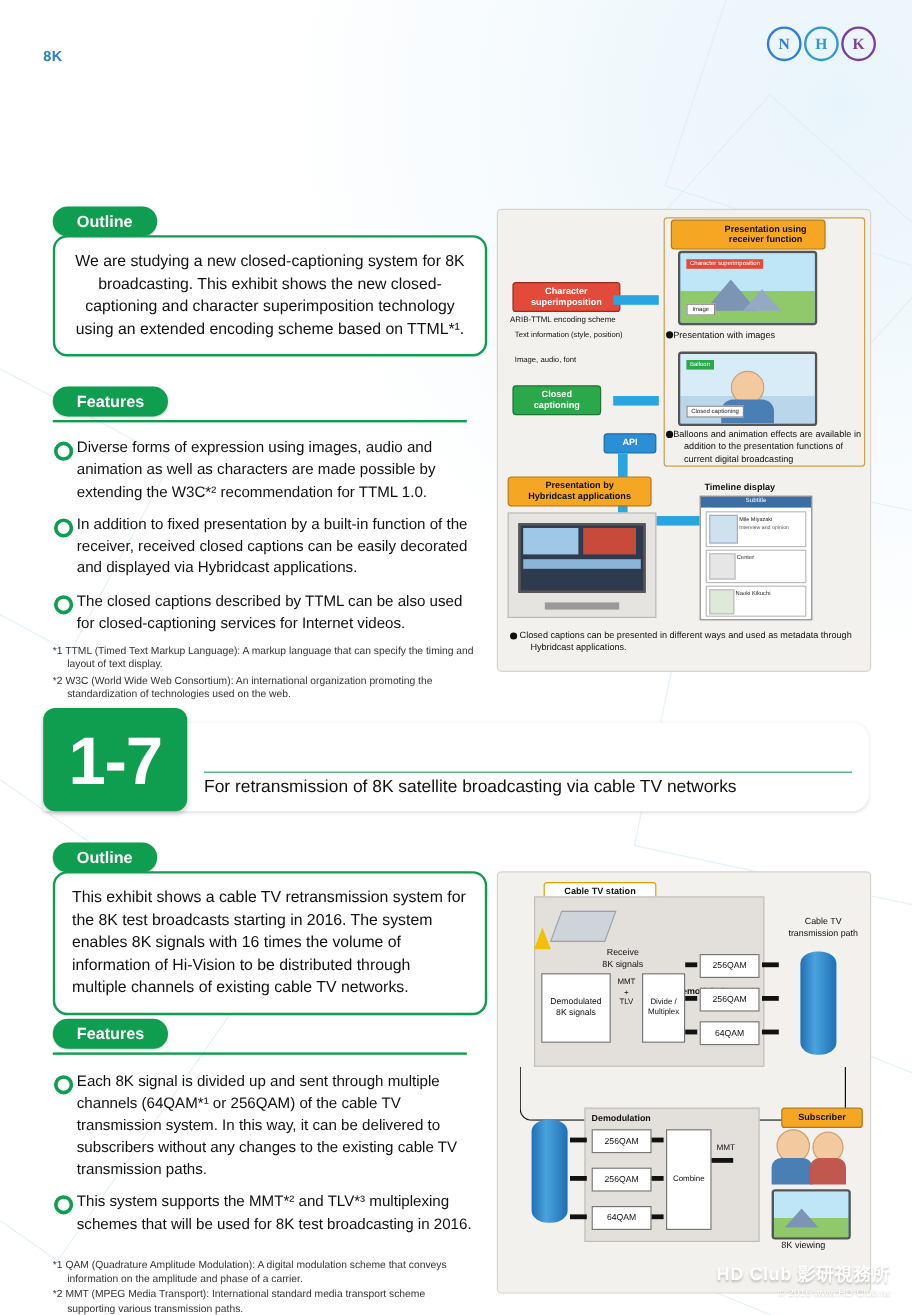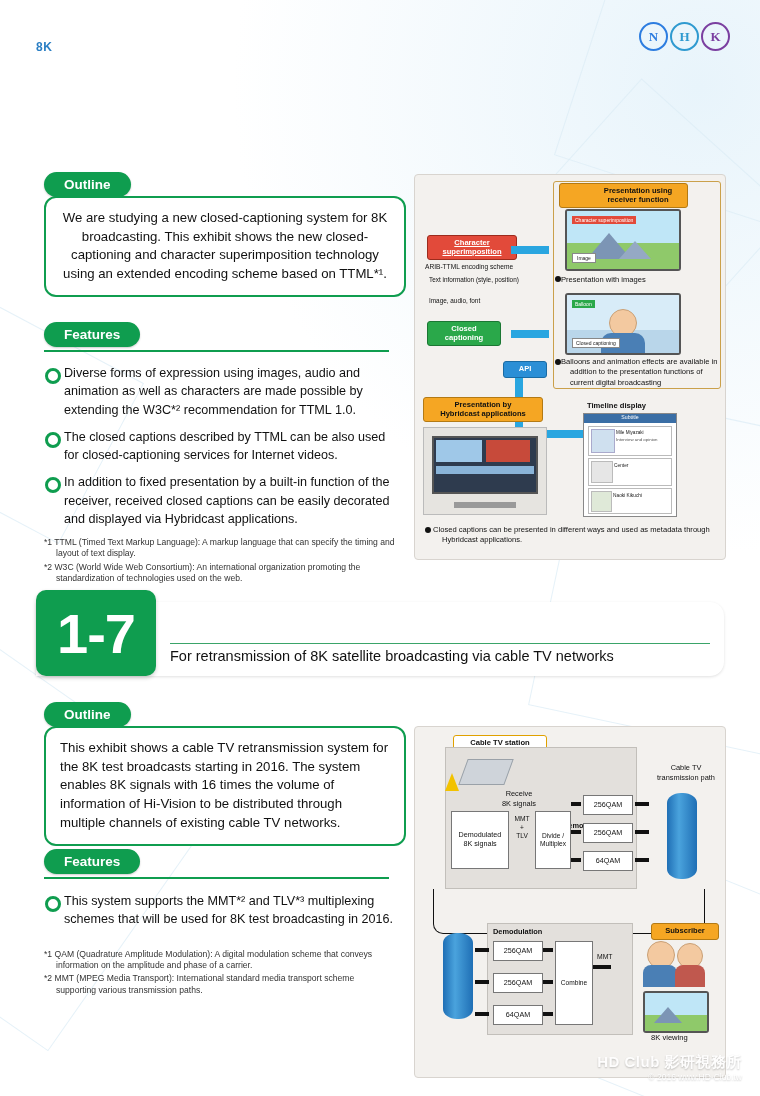--- a/index.html
+++ b/index.html
@@ -148,36 +148,36 @@
 
   <div style="position:absolute;left:44px;top:322px;">
     <span class="pill">Features</span>
   </div>
   <div style="position:absolute;left:44px;top:348px;width:4px;height:2px;"></div>
   <div style="position:absolute;left:44px;top:350px;width:345px;height:2px;background:#0f9d4f;"></div>
 
   <div style="position:absolute;left:44px;top:358px;width:352px;">
     <ul class="feat">
       <li>Diverse forms of expression using images, audio and animation as well as characters are made possible by extending the W3C*² recommendation for TTML 1.0.</li>
+      <li>In addition to fixed presentation by a built-in function of the receiver, received closed captions can be easily decorated and displayed via Hybridcast applications.</li>
       <li>The closed captions described by TTML can be also used for closed-captioning services for Internet videos.</li>
-      <li>In addition to fixed presentation by a built-in function of the receiver, received closed captions can be easily decorated and displayed via Hybridcast applications.</li>
     </ul>
     <div class="notes">
       <div>*1 TTML (Timed Text Markup Language): A markup language that can specify the timing and layout of text display.</div>
       <div>*2 W3C (World Wide Web Consortium): An international organization promoting the standardization of technologies used on the web.</div>
     </div>
   </div>
 
   <div class="figure" style="left:414px;top:174px;width:310px;height:384px;">
 
     <div class="fg-label" style="left:144px;top:8px;width:88px;white-space:pre-line;padding-left:34px;">Presentation using
 receiver function</div>
     <div style="position:absolute;left:138px;top:6px;width:166px;height:206px;border:1px solid #caa04a;border-radius:3px;"></div>
 
-    <div class="fg-label red" style="left:12px;top:60px;width:78px;white-space:pre-line;text-decoration:underline;">Character
+    <div class="fg-label red" style="left:12px;top:60px;width:78px;white-space:pre-line;">Character
 superimposition</div>
 
     <div style="position:absolute;left:8px;top:88px;width:118px;height:52px;">
       <div class="fg-text" style="left:2px;top:0;width:116px;font-size:6.6px;">ARIB-TTML encoding scheme</div>
       <div class="fg-text" style="left:6px;top:13px;width:112px;font-size:6.4px;padding-left:7px;text-indent:-7px;">Text information (style, position)</div>
       <div class="fg-text" style="left:6px;top:34px;width:112px;font-size:6.4px;padding-left:7px;text-indent:-7px;">Image, audio, font</div>
     </div>
 
     <div class="fg-label green" style="left:12px;top:146px;width:62px;white-space:pre-line;">Closed
 captioning</div>
@@ -256,20 +256,21 @@
     <span>This exhibit shows a cable TV retransmission system for the 8K test broadcasts starting in 2016. The system enables 8K signals with 16 times the volume of information of Hi-Vision to be distributed through multiple channels of existing cable TV networks.</span>
   </div>
 
   <div style="position:absolute;left:44px;top:849px;">
     <span class="pill">Features</span>
   </div>
   <div style="position:absolute;left:44px;top:877px;width:345px;height:2px;background:#0f9d4f;"></div>
 
   <div style="position:absolute;left:44px;top:886px;width:352px;">
     <ul class="feat">
+      <li>Each 8K signal is divided up and sent through multiple channels (64QAM*¹ or 256QAM) of the cable TV transmission system. In this way, it can be delivered to subscribers without any changes to the existing cable TV transmission paths.</li>
       <li>This system supports the MMT*² and TLV*³ multiplexing schemes that will be used for 8K test broadcasting in 2016.</li>
     </ul>
     <div class="notes" style="margin-top:20px;">
       <div>*1 QAM (Quadrature Amplitude Modulation): A digital modulation scheme that conveys information on the amplitude and phase of a carrier.</div>
       <div>*2 MMT (MPEG Media Transport): International standard media transport scheme supporting various transmission paths.</div>
 
     </div>
   </div>
 
   <div class="figure" style="left:414px;top:726px;width:310px;height:350px;">

